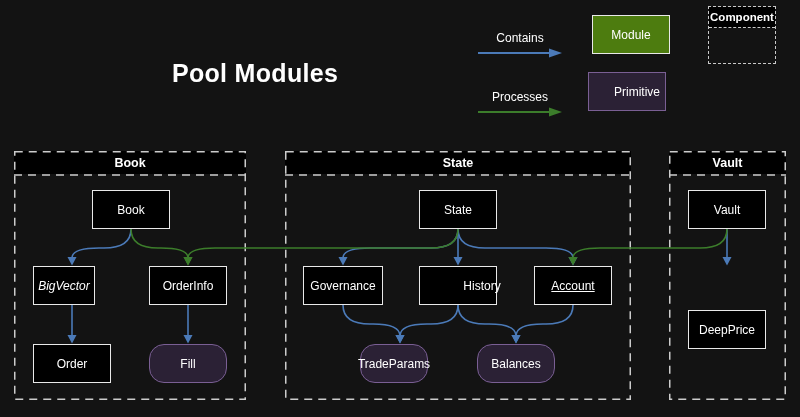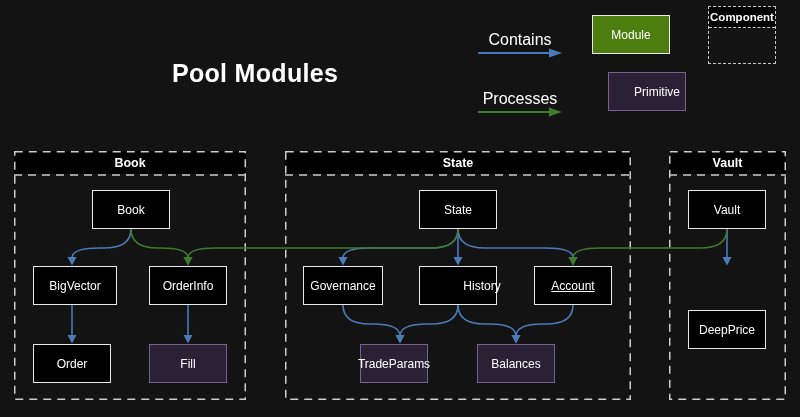--- a/index.html
+++ b/index.html
@@ -5,21 +5,21 @@
   html,body { margin:0; padding:0; background:#131313; }
   .canvas {
     position:relative; width:800px; height:417px; background:#131313;
     font-family:"Liberation Sans", sans-serif; color:#ffffff; overflow:hidden;
   }
   .page-title {
     position:absolute; left:172px; top:59px; margin:0;
     font-size:25px; font-weight:bold; letter-spacing:0.3px;
   }
   
-  .legend-label { position:absolute; width:86px; text-align:center; font-size:16px; }
+  .legend-label { position:absolute; width:86px; text-align:center; font-size:12px; }
   .legend-arrow { position:absolute; width:86px; height:14px; }
   .legend-box {
     position:absolute; width:78px; height:39px; box-sizing:border-box;
     display:flex; align-items:center; justify-content:center; font-size:12px;
   }
   .legend-module   { background:#4d7c0f; border:1.5px solid #e9e9e9; }
   .legend-primitive{ background:#2b2135; border:1.5px solid #7a5f94; }
   .legend-component{
     position:absolute; width:68px; height:58px; box-sizing:border-box;
     border:1.5px dashed #c9c9c9;
@@ -38,21 +38,21 @@
   }
   
   #edges { position:absolute; left:0; top:0; z-index:5; pointer-events:none; }
   
   .node {
     position:absolute; z-index:10; box-sizing:border-box;
     background:#000000; border:1.5px solid #e9e9e9;
     display:flex; align-items:center; justify-content:center;
     font-size:12px; white-space:nowrap;
   }
-  .node.primitive { background:#2b2135; border-color:#7a5f94; }
+  .node.primitive { background:#2b2135; border-color:#7a5f94;border-radius:15px; }
 </style>
 </head>
 <body>
 
 <div class="canvas" id="canvas">
 
   <h1 class="page-title">Pool Modules</h1>
 
   <div class="legend-label" style="left:477px; top:31px;">Contains</div>
   <svg class="legend-arrow" style="left:477px; top:46px;" viewBox="0 0 86 14">
@@ -60,21 +60,21 @@
     <polygon points="85,7 72,2.4 72,11.6" fill="#4b7ab8"></polygon>
   </svg>
 
   <div class="legend-label" style="left:477px; top:90px;">Processes</div>
   <svg class="legend-arrow" style="left:477px; top:105px;" viewBox="0 0 86 14">
     <line x1="1" y1="7" x2="73" y2="7" stroke-width="1.8" stroke="#3c7d2b"></line>
     <polygon points="85,7 72,2.4 72,11.6" fill="#3c7d2b"></polygon>
   </svg>
 
   <div class="legend-box legend-module" style="left:592px; top:15px;">Module</div>
-  <div class="legend-box legend-primitive" style="left:608px; top:72px;padding-left:20px;">Primitive</div>
+  <div class="legend-box legend-primitive" style="left:588px; top:72px;padding-left:20px;">Primitive</div>
   <div class="legend-component" style="left:708px; top:6px;">
     <div class="legend-component-title">Component</div>
   </div>
 
   <svg id="edges" width="800" height="417">
       <rect x="14.75" y="151.75" width="230.5" height="247.5" fill="none" stroke="#cccccc" stroke-width="1.5" stroke-dasharray="8 6"></rect>
       <line x1="14" y1="175" x2="246" y2="175" fill="none" stroke="#cccccc" stroke-width="1.5" stroke-dasharray="8 6"></line>
       <rect x="285.75" y="151.75" width="344.5" height="247.5" fill="none" stroke="#cccccc" stroke-width="1.5" stroke-dasharray="8 6"></rect>
       <line x1="285" y1="175" x2="631" y2="175" fill="none" stroke="#cccccc" stroke-width="1.5" stroke-dasharray="8 6"></line>
       <rect x="669.75" y="151.75" width="115.5" height="247.5" fill="none" stroke="#cccccc" stroke-width="1.5" stroke-dasharray="8 6"></rect>
@@ -112,21 +112,21 @@
 <div class="container" style="left: 14px; top: 151px; width: 232px; height: 249px;">
       <div class="container-title">Book</div>
     </div>
     <div class="container" style="left: 285px; top: 151px; width: 346px; height: 249px;">
       <div class="container-title">State</div>
     </div>
     <div class="container" style="left: 669px; top: 151px; width: 117px; height: 249px;">
       <div class="container-title">Vault</div>
     </div>
     <div class="node" style="left: 92px; top: 190px; width: 78px; height: 39px;">Book</div>
-    <div class="node" style="left: 33px; top: 266px; width: 84px; height: 39px;">BigVector</div>
+    <div class="node" style="left: 33px; top: 266px; width: 62px; height: 39px; font-style: italic;">BigVector</div>
     <div class="node" style="left: 149px; top: 266px; width: 78px; height: 39px;">OrderInfo</div>
     <div class="node" style="left: 33px; top: 344px; width: 78px; height: 39px;">Order</div>
     <div class="node primitive" style="left: 149px; top: 344px; width: 78px; height: 39px;">Fill</div>
     <div class="node" style="left: 419px; top: 190px; width: 78px; height: 39px;">State</div>
     <div class="node" style="left: 303px; top: 266px; width: 80px; height: 39px;">Governance</div>
     <div class="node" style="left: 419px; top: 266px; width: 78px; height: 39px; padding-left: 48px;">History</div>
     <div class="node" style="left: 534px; top: 266px; width: 78px; height: 39px; text-decoration: underline;">Account</div>
     <div class="node primitive" style="left: 360px; top: 344px; width: 68px; height: 39px;">TradeParams</div>
     <div class="node primitive" style="left: 477px; top: 344px; width: 78px; height: 39px;">Balances</div>
     <div class="node" style="left: 688px; top: 190px; width: 78px; height: 39px;">Vault</div>

